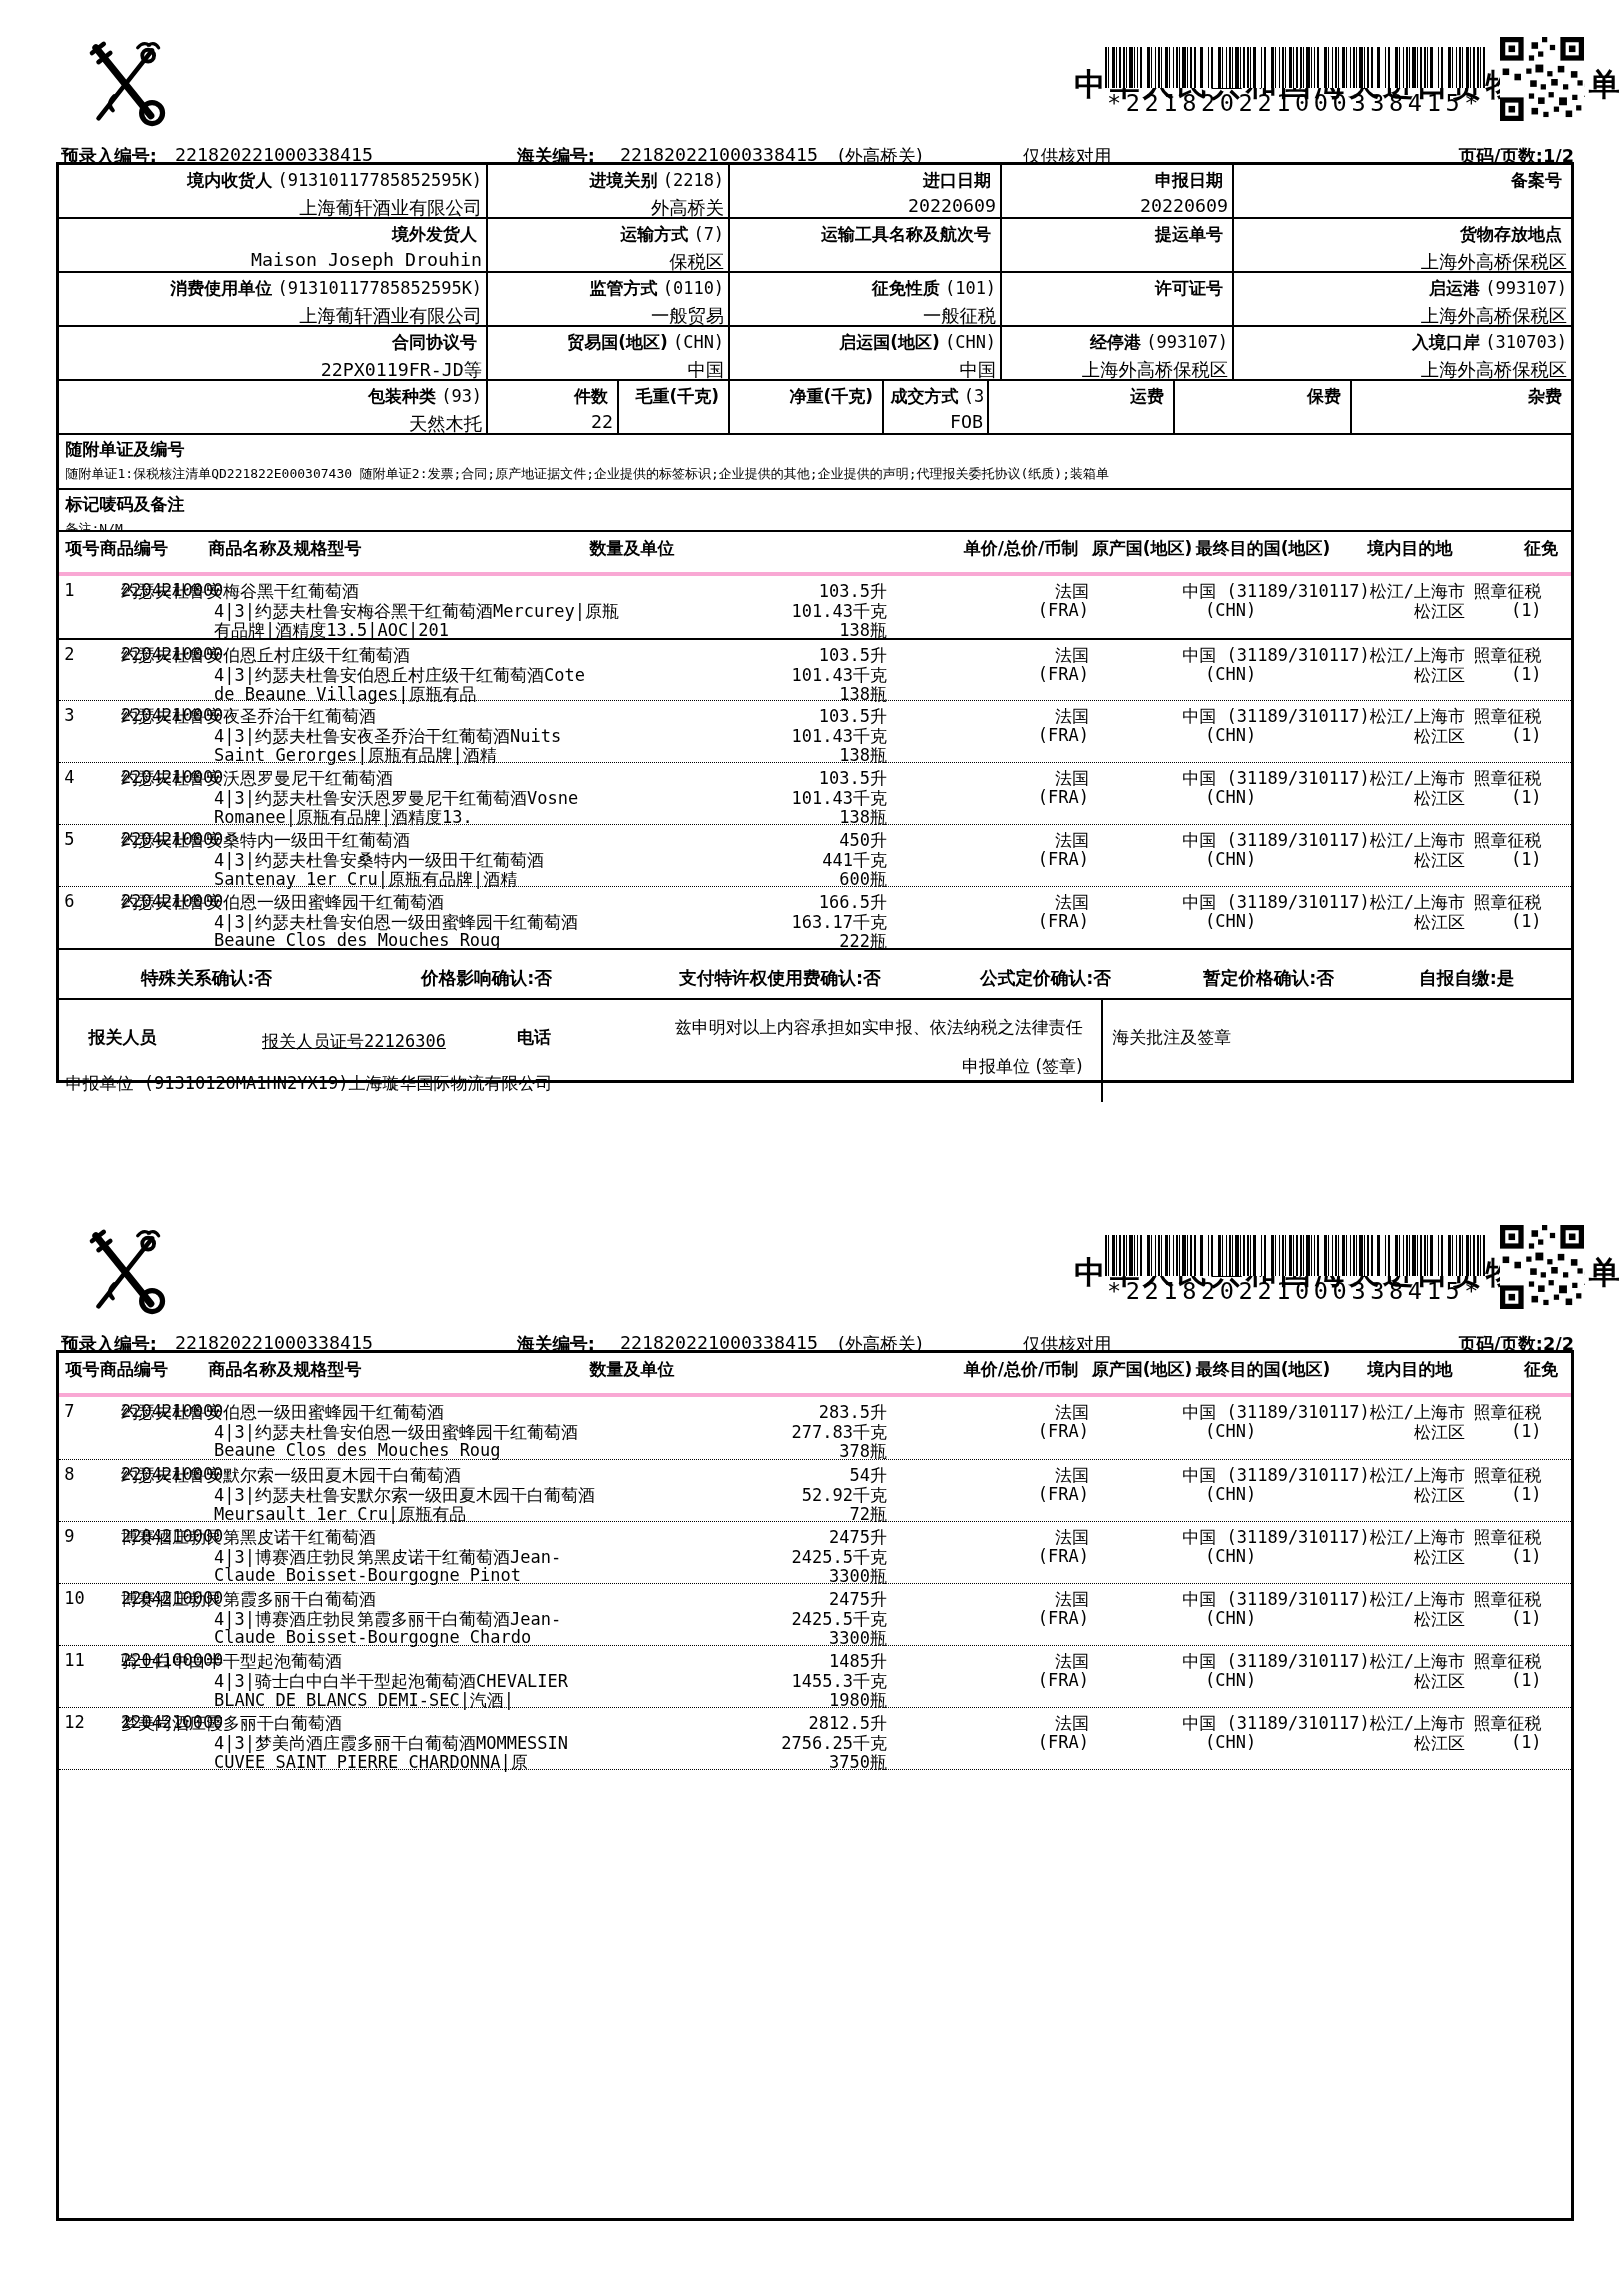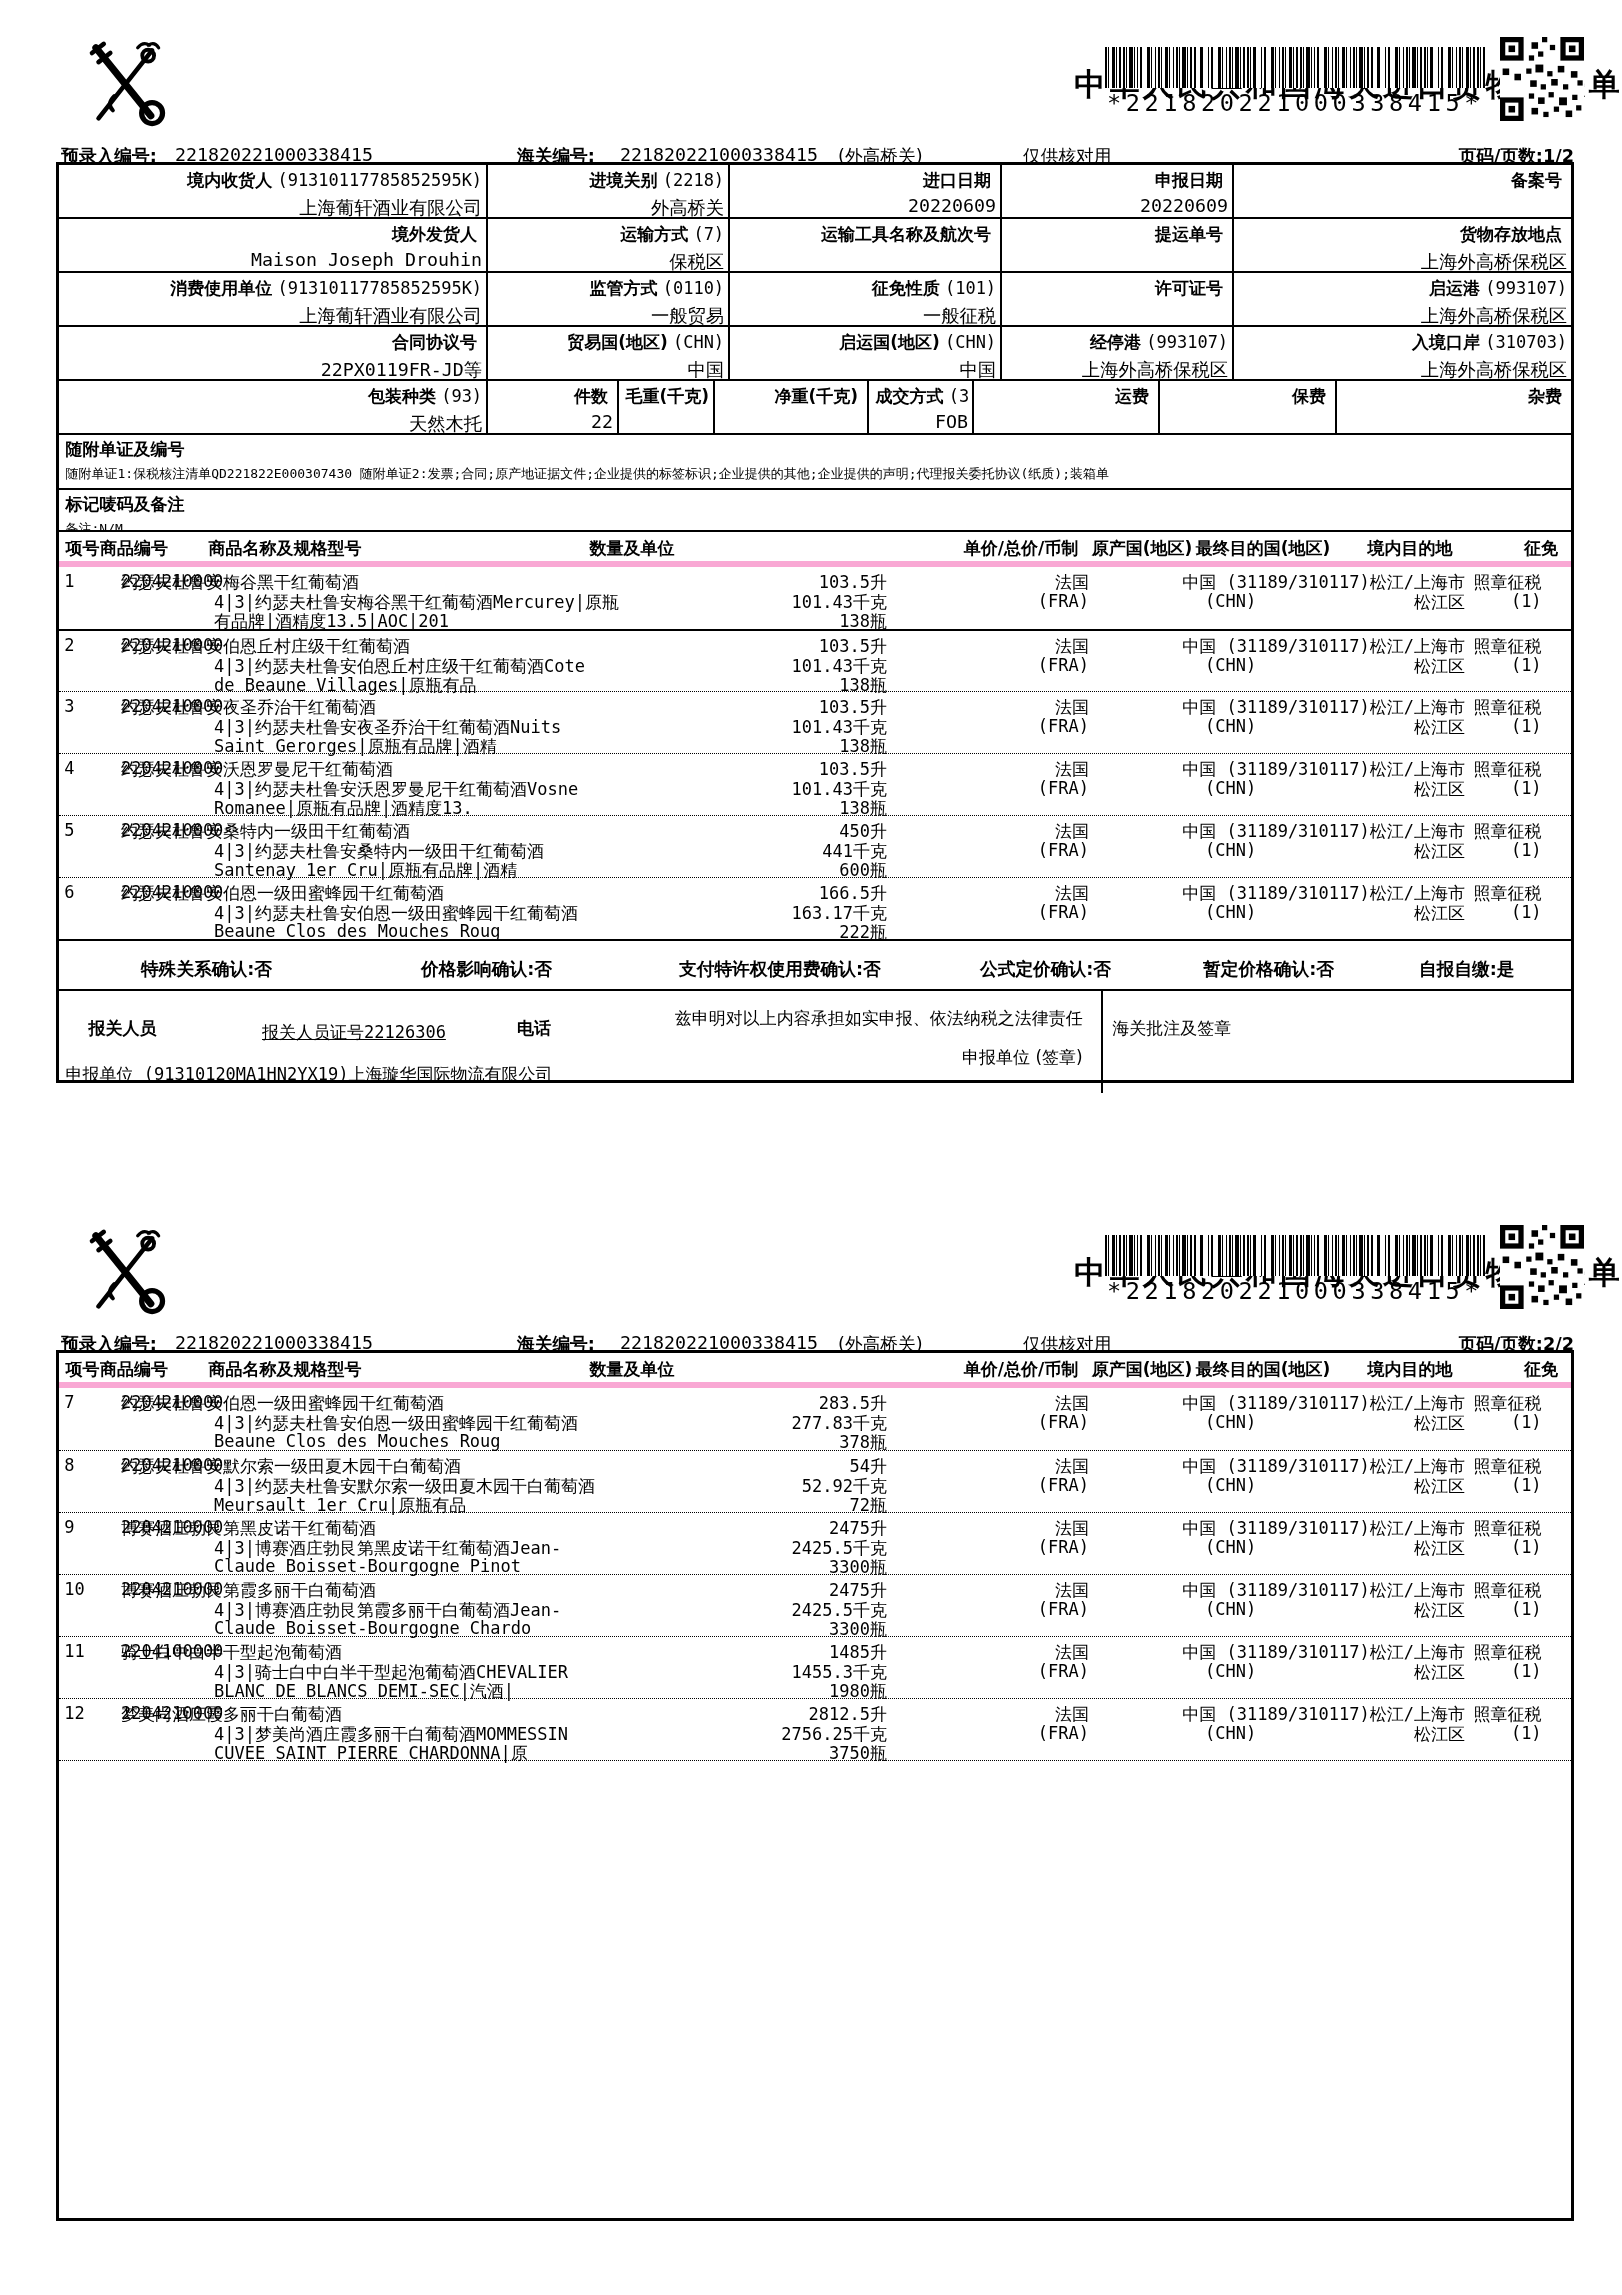--- a/index.html
+++ b/index.html
@@ -43,33 +43,33 @@
   .cell { border-right:2.6px solid #000; padding:3.9px 3.9px 0 6.5px; overflow:hidden;text-align:right; }
   .cell:last-child { border-right:none; flex:1; }
   .cell .l { font-size:17px; font-weight:700; white-space:nowrap; }
   .cell .l .code { font-weight:400; margin-left:5.2px; font-size:17px; }
   .cell .w { font-size:18.3px; margin-top:3.3px; white-space:nowrap; }
   .hrow .cell:nth-child(1){width:429px}
   .hrow:not(.r5) .cell:nth-child(2){width:242px}
   .hrow:not(.r5) .cell:nth-child(3){width:272px}
   .hrow:not(.r5) .cell:nth-child(4){width:232px}
   .r5 .cell:nth-child(2){width:131px}
-  .r5 .cell:nth-child(3){width:96px}
+  .r5 .cell:nth-child(3){width:111px}
   .r5 .cell:nth-child(4){width:154px}
   .r5 .cell:nth-child(5){width:105px}
   .r5 .cell:nth-child(6){width:186px}
   .r5 .cell:nth-child(7){width:177px}
 
   .docsrow { height:55px; border-bottom:2.6px solid #000; padding:3.3px 6.5px; overflow:hidden; }
   .docsrow .l, .marksrow .l { font-size:17px; font-weight:700; }
   .docsrow .t, .marksrow .t { font-size:13px; margin-top:3.3px; white-space:nowrap; }
   .marksrow { height:42px; border-bottom:2.6px solid #000; padding:3.3px 6.5px; overflow:hidden; }
 
   
-  .ghead { position:relative; height:35px; border-bottom:6px solid #f9a8d4;
+  .ghead { position:relative; height:44px; border-bottom:4px solid #f9a8d4;
            font-weight:700; font-size:17px; }
   .ghead span { position:absolute; top:5.2px; white-space:nowrap; transform:translateX(-50%); }
   .ghead .h1{left:6.5px; transform:none;}
   .ghead .h2{left:75px} .ghead .h3{left:226px} .ghead .h4{left:573px}
   .ghead .h5{left:962px} .ghead .h6{left:1083px} .ghead .h7{left:1204px}
   .ghead .h8{left:1351px} .ghead .h9{left:1482px}
 
   
   .rows .grow { position:relative; height:62px; font-size:17px; }
   .rows .grow + .grow { border-top:1.3px dotted #000; }

